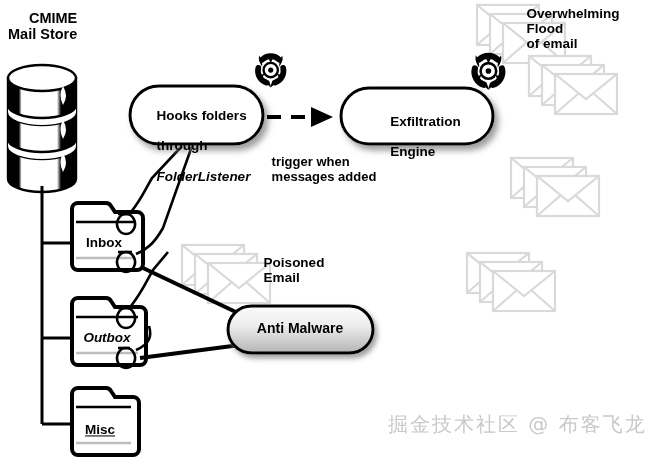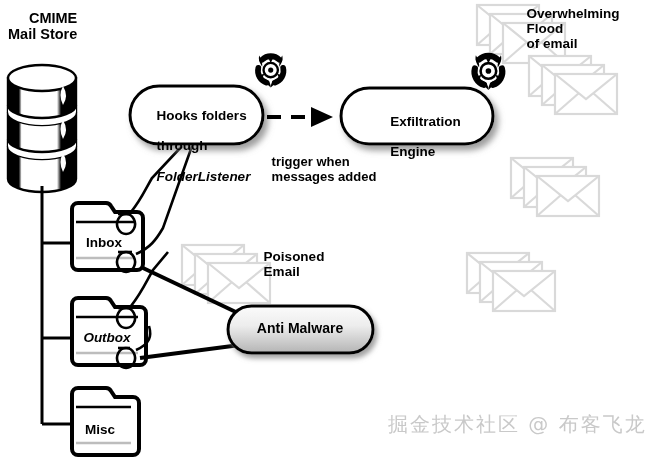--- a/index.html
+++ b/index.html
@@ -46,21 +46,21 @@
     transform: translateX(-50%);
   }
   #label-trigger {
     left: 324px;
     top: 155px;
     font-size: 13px;
     transform: translateX(-50%);
   }
   #label-poisoned {
     left: 294px;
-    top: 249px;
+    top: 255px;
     font-size: 13.5px;
     transform: translateX(-50%);
   }
   #box-text-hooks {
     left: 196px;
     top: 93px;
     font-size: 13.5px;
     transform: translate(-50%, 0);
   }
   #box-text-hooks .ital {
@@ -77,21 +77,21 @@
     top: 329px;
     font-size: 14px;
     transform: translate(-50%, -50%);
   }
   .folder-text {
     font-size: 13.5px;
     font-weight: bold;
   }
   #folder-text-inbox { left: 104px; top: 243px; transform: translate(-50%,-50%); }
   #folder-text-outbox { left: 107px; top: 338px; transform: translate(-50%,-50%); font-style: italic; }
-  #folder-text-misc { left: 100px; top: 430px; transform: translate(-50%,-50%); }
+  #folder-text-misc { left: 100px; top: 430px; transform: translate(-50%,-50%); text-decoration: underline; }
 
   #watermark {
     position: absolute;
     left: 388px;
     top: 411px;
     font-size: 20px;
     letter-spacing: 2px;
     color: #c9c9c9;
     font-family: "DejaVu Sans", sans-serif;
     white-space: pre;

